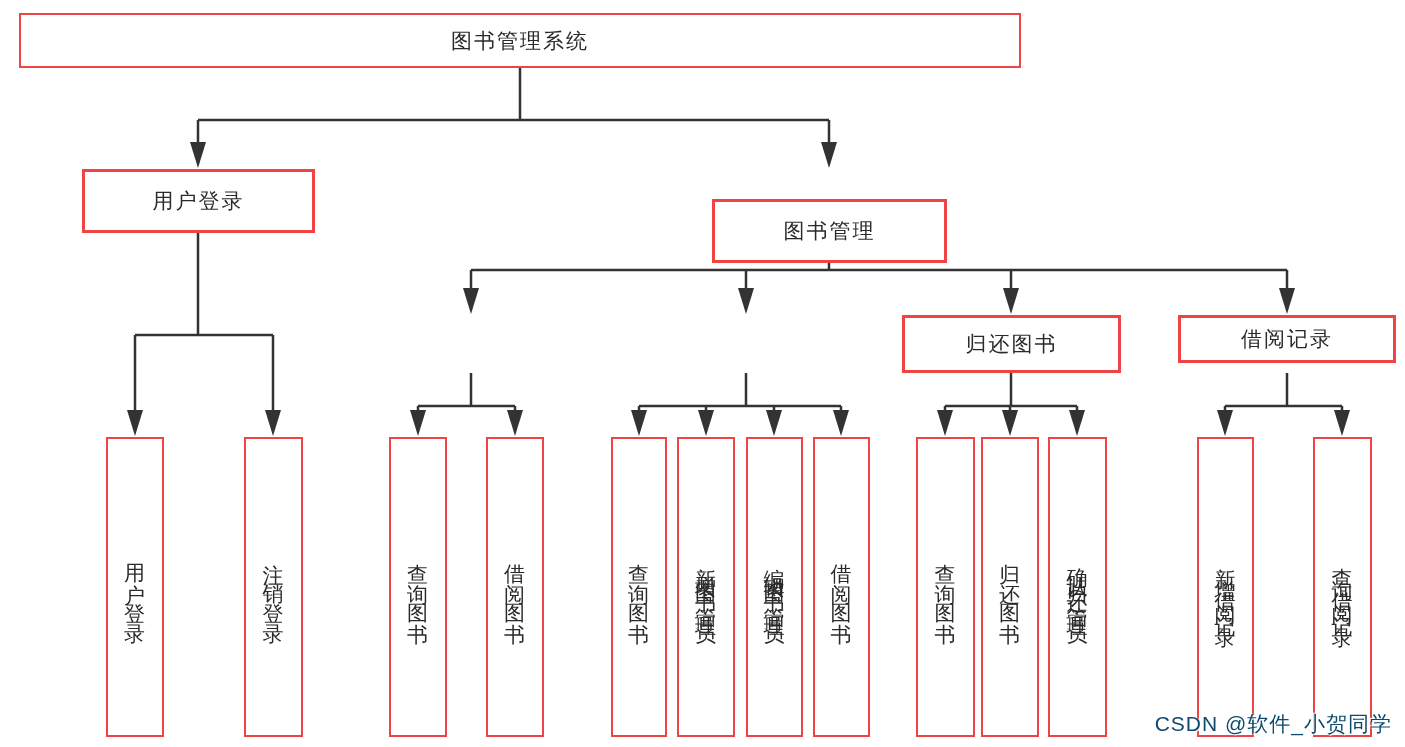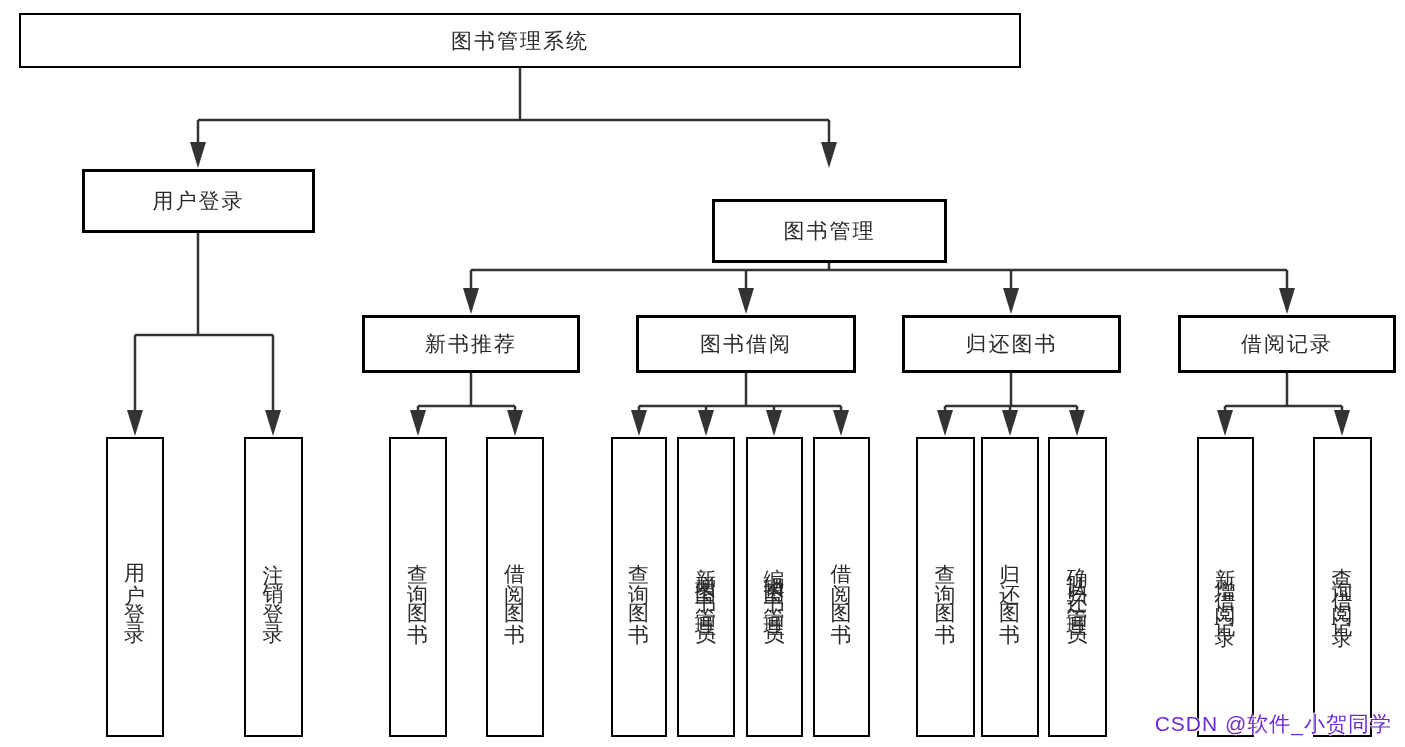--- a/index.html
+++ b/index.html
@@ -14,21 +14,21 @@
   svg.connectors {
     position: absolute;
     left: 0; top: 0;
     width: 1405px; height: 747px;
     pointer-events: none;
   }
   .box {
     position: absolute;
     box-sizing: border-box;
     background: #ffffff;
-    border: 2px solid #000000;
+    border: 2px solid #ef4444;
     color: #2a2a2a;
     display: flex;
     align-items: center;
     justify-content: center;
     font-size: 21px;
     letter-spacing: 2px;
     white-space: nowrap;
   }
   .mid { border-width: 3px; }
   .leaf { border-width: 2px; }
@@ -40,21 +40,21 @@
     line-height: 1;
     white-space: nowrap;
   }
   .ls6 { letter-spacing: 12px; }
   .ls8 { letter-spacing: 8px; }
   .watermark {
     position: absolute;
     top: 710px;
     right: 13px;
     font-size: 21px;
-    color: #6d28d9;
+    color: #0c4a6e;
     letter-spacing: 1px;
     text-shadow: 0 0 2px #ffffff, 1px 1px 0 #ffffff, -1px -1px 0 #ffffff;
     z-index: 5;
     white-space: nowrap;
   }
 </style>
 </head>
 <body>
 
 <div class="stage">
@@ -96,24 +96,22 @@
       <polygon points="1217,410 1233,410 1225,436"></polygon>
       <polygon points="1334,410 1350,410 1342,436"></polygon>
     </g>
   </svg>
 
   <div class="box" style="left:19px; top:13px; width:1002px; height:55px;">图书管理系统</div>
 
   <div class="box mid" style="left:82px; top:169px; width:233px; height:64px;">用户登录</div>
   <div class="box mid" style="left:712px; top:169px; width:235px; height:64px;margin-top:30px;">图书管理</div>
 
-  <div class="box mid" style="left:362px; top:315px; width:218px; height:58px;">新书推荐</div>
-  <div class="box mid" style="left:636px; top:315px; width:220px; height:58px;">图书借阅</div>
   <div class="box mid" style="left:902px; top:315px; width:219px; height:58px;">归还图书</div>
-  <div class="box mid" style="left:1178px; top:315px; width:218px; height:58px;">借阅记录</div>
+  <div class="box mid" style="left:1178px; top:315px; width:218px; height:48px;">借阅记录</div>
 
   <div class="box leaf" style="left:106px; top:437px; width:58px; height:300px;">
     <span class="vtext">用户登录</span>
   </div>
   <div class="box leaf" style="left:244px; top:437px; width:59px; height:300px;">
     <span class="vtext">注销登录</span>
   </div>
 
   <div class="box leaf" style="left:389px; top:437px; width:58px; height:300px;">
     <span class="vtext">查询图书</span>

